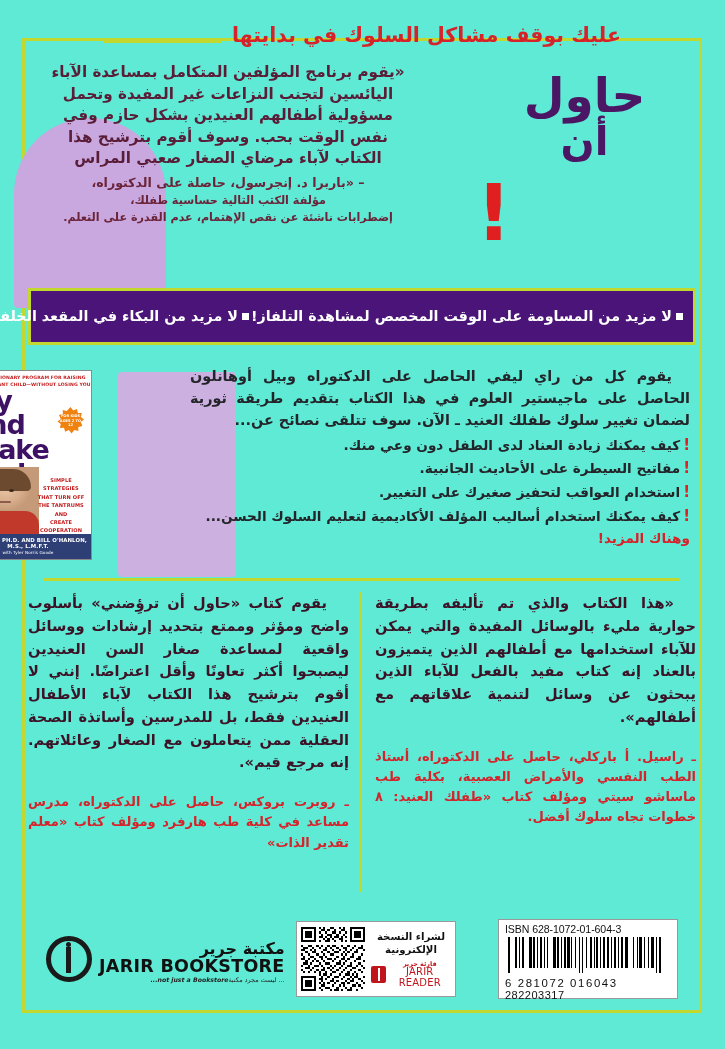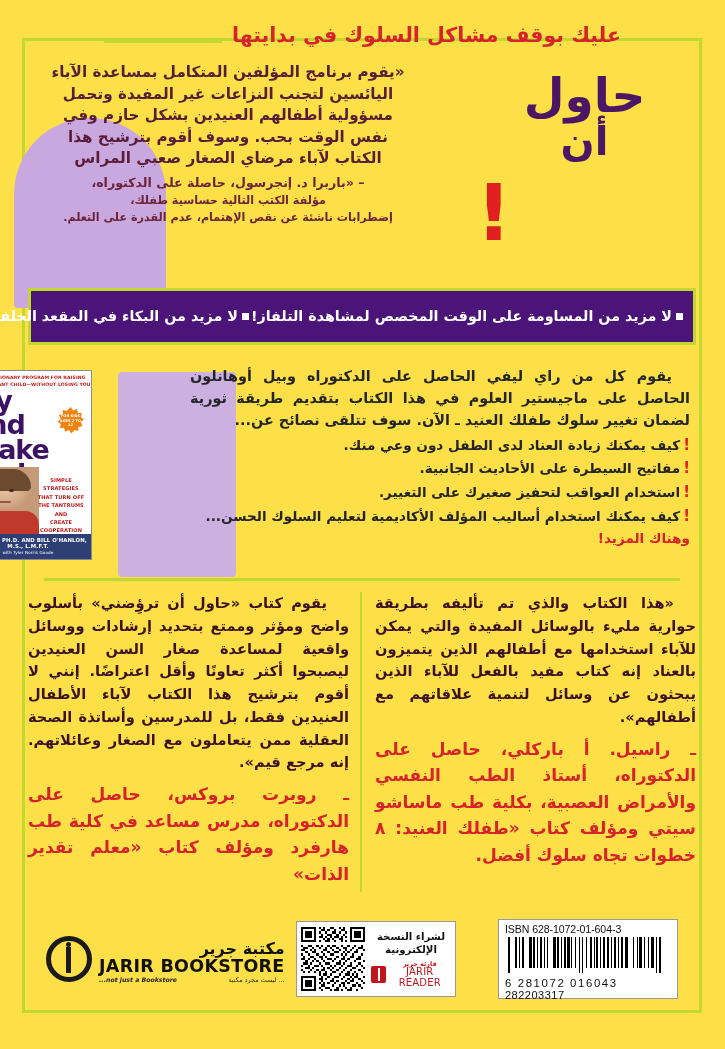--- a/index.html
+++ b/index.html
@@ -12,21 +12,21 @@
     width: 725px;
     height: 1049px;
     font-family: "DejaVu Sans", "Liberation Sans", sans-serif;
     overflow: hidden;
     position: relative;
   }
 
   .page {
     position: absolute;
     inset: 0;
-    background: #fde047;
+    background: #5eead4;
   }
 
   
   .frame {
     position: absolute;
     left: 22px;
     top: 38px;
     width: 680px;
     height: 975px;
     border: 3px solid #c3d82e;
@@ -380,23 +380,23 @@
   .col-quote {
     margin: 0;
     color: #3b1226;
     font-size: 14.6px;
     font-weight: bold;
     line-height: 1.56;
     text-align: justify;
     text-indent: 22px;
   }
   .col-attr {
-    margin-top: 7px;
+    margin-top: 18px;
     color: #d6232b;
-    font-size: 17px;
+    font-size: 13px;
     font-weight: bold;
     line-height: 1.56;
     text-align: justify;
   }
   .col-sep {
     position: absolute;
     right: 50%;
     top: 0;
     width: 2px;
     height: 300px;
@@ -457,21 +457,21 @@
   }
   .jarir-en {
     color: #111111;
     font-size: 17.5px;
     font-weight: bold;
     letter-spacing: 0.3px;
     margin-top: 1px;
   }
   .jarir-tag-row {
     display: flex;
-    justify-content: space-between;
+    justify-content: flex-end;
     align-items: center;
     margin-top: 1px;
   }
   .jarir-tag {
     color: #222222;
     font-size: 6.2px;
     font-weight: bold;
     font-style: italic;
   }
   .jarir-tag-ar {

